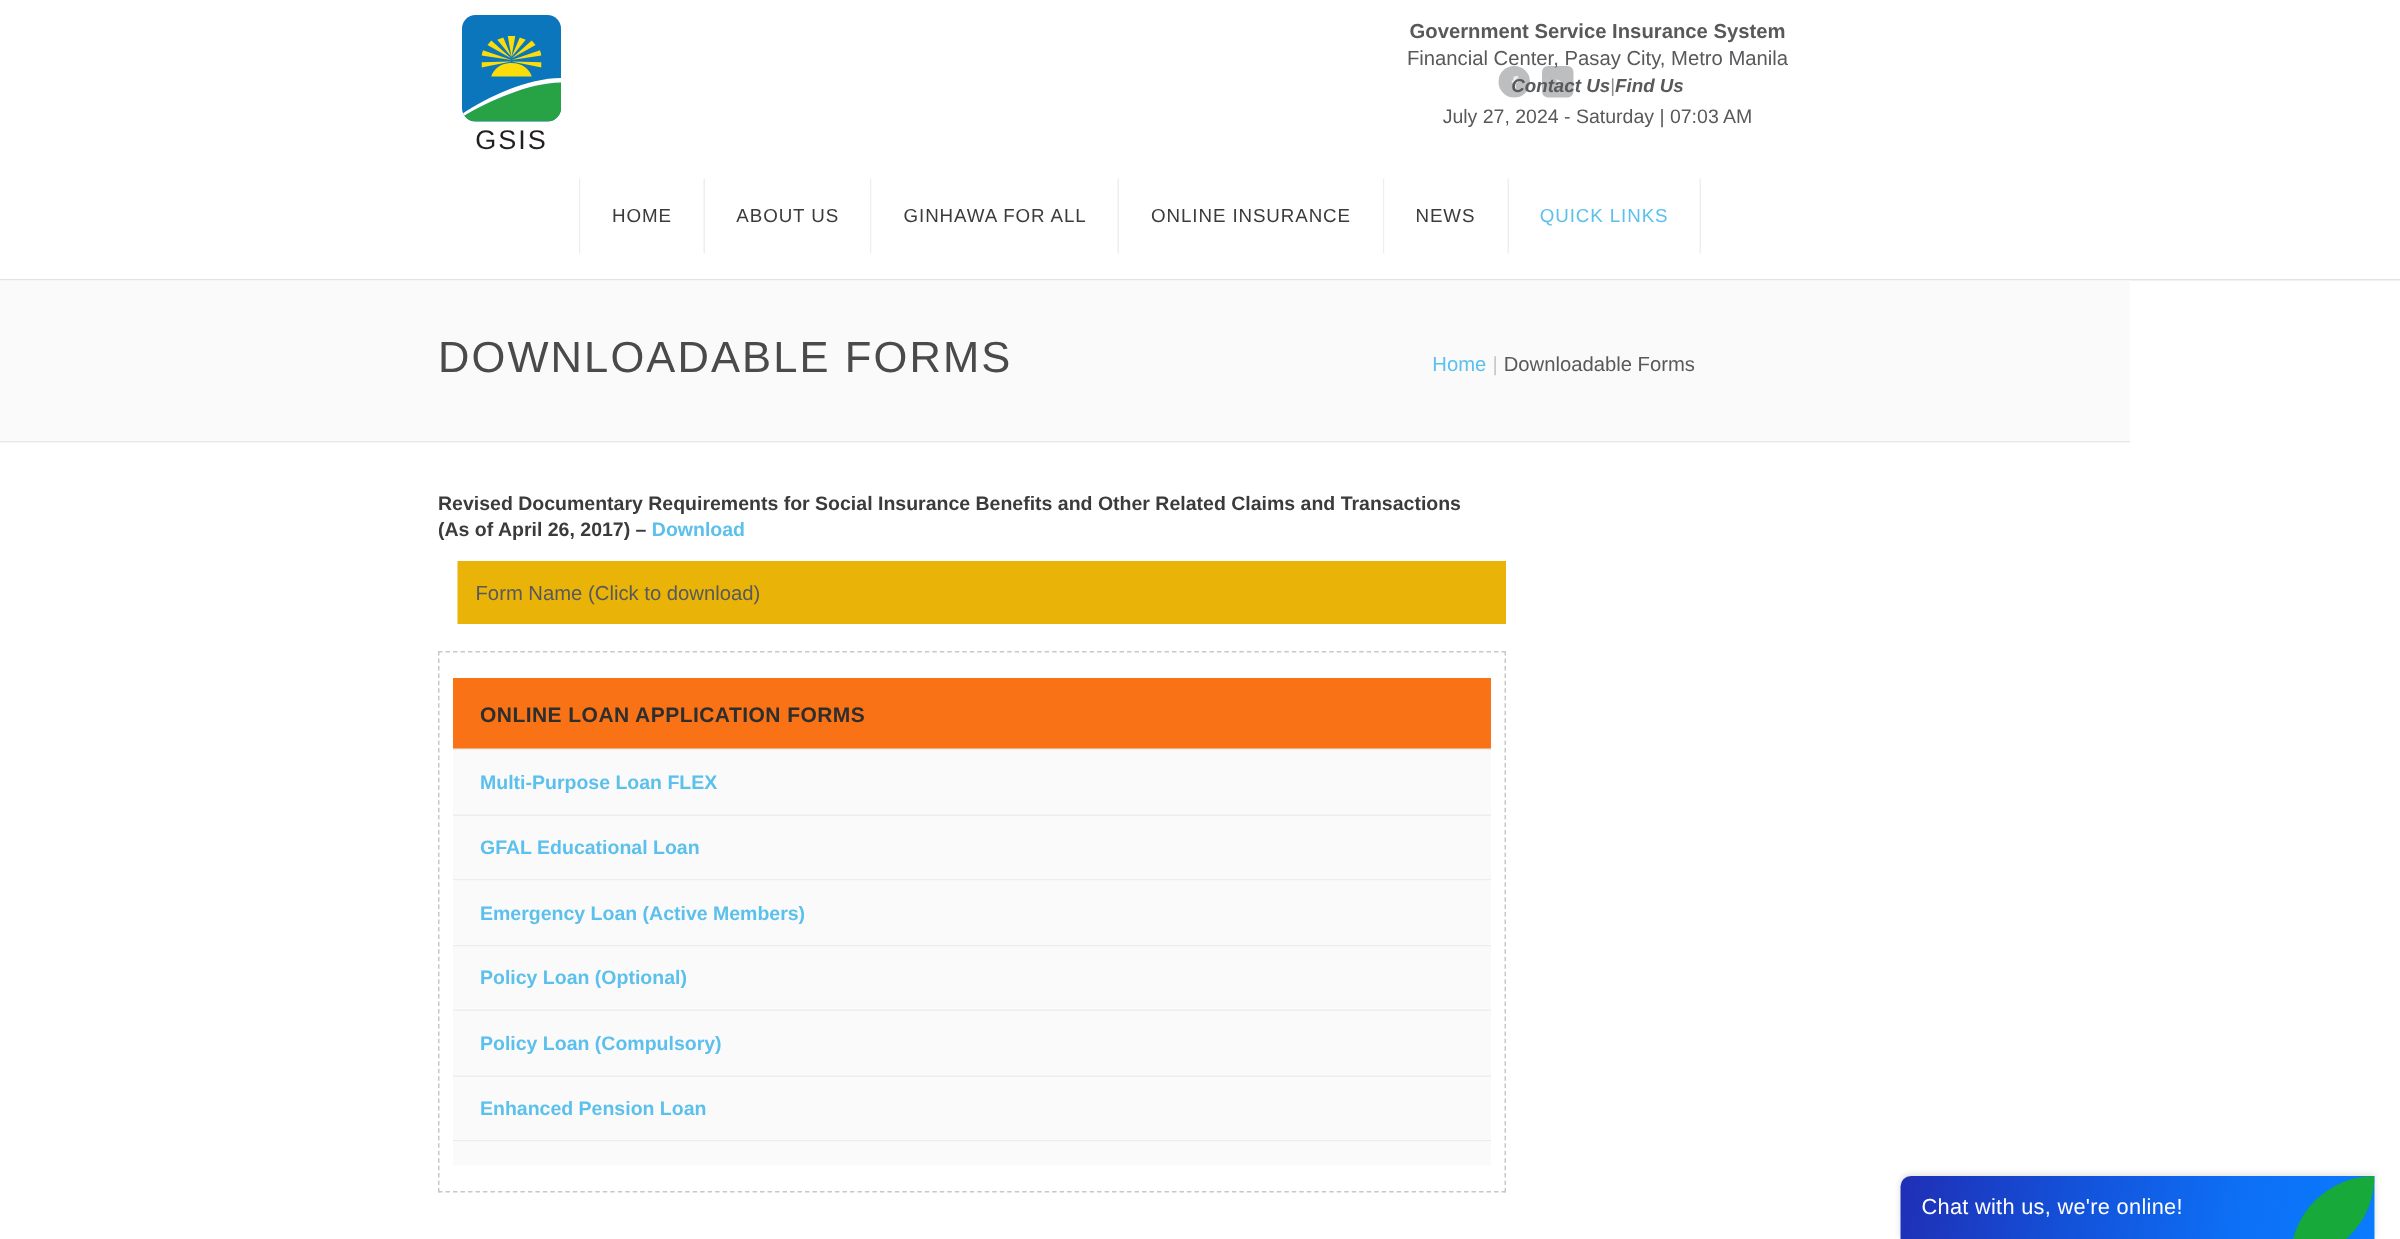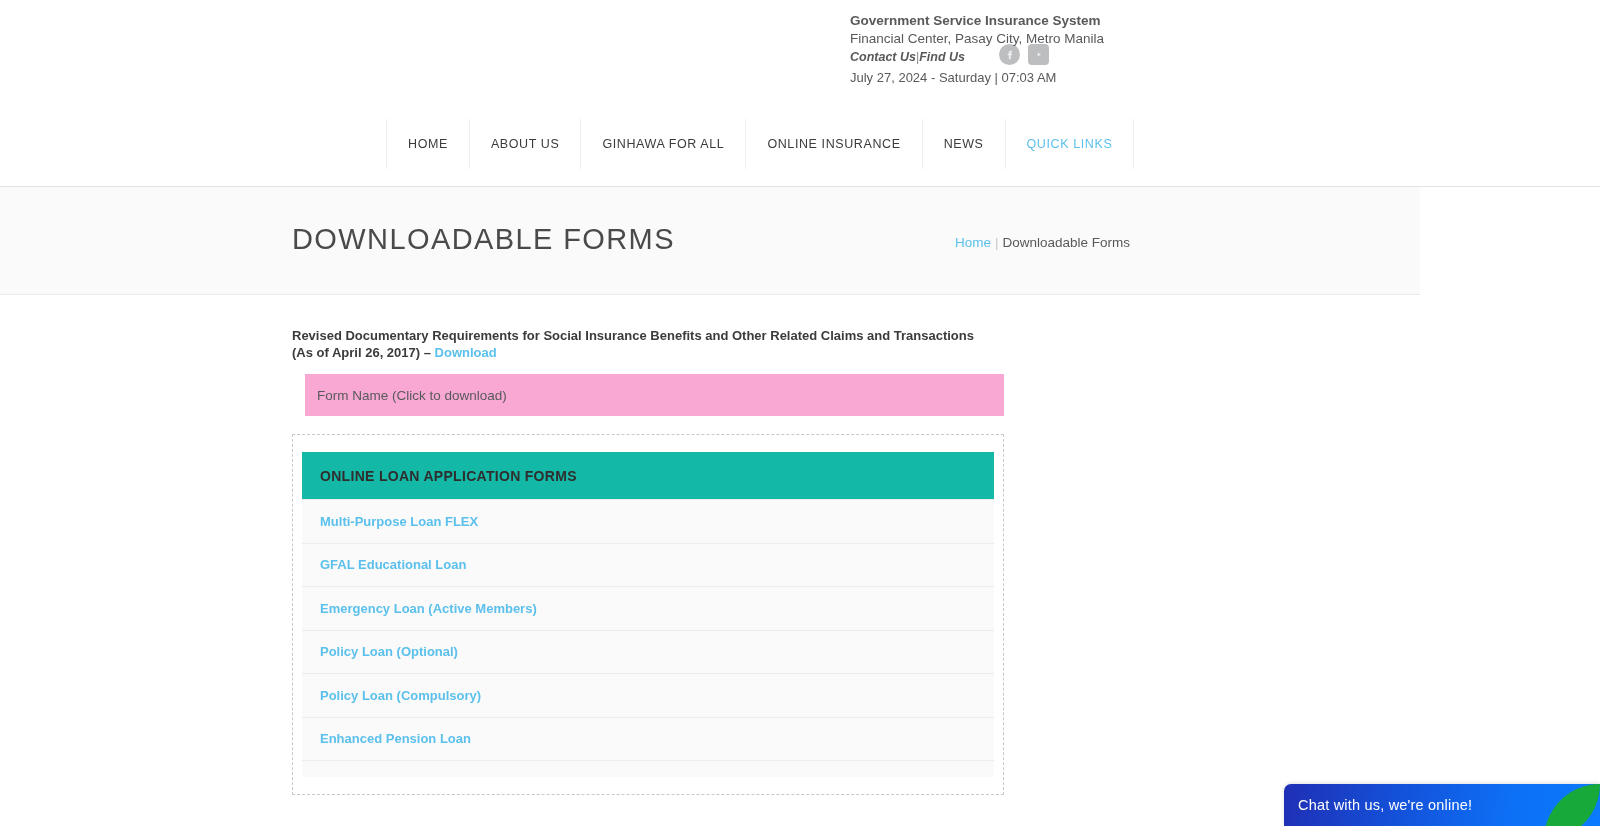--- a/index.html
+++ b/index.html
@@ -79,21 +79,21 @@
     font-weight: bold;
     margin-top: -2px;
     margin-left: 1px;
     font-family: "DejaVu Sans", sans-serif;
   }
 
   .header-right {
     position: absolute;
     right: 320px;
     top: 12px;
-    text-align: left;
+    text-align: center;
     width: 430px;
   }
   .org-name {
     font-size: 13.5px;
     font-weight: bold;
     color: #58595b;
     line-height: 18px;
   }
   .org-addr {
     font-size: 13.5px;
@@ -212,41 +212,41 @@
     color: #3b3b3b;
     line-height: 16.5px;
   }
   .intro a { color: #5bc0eb; text-decoration: none; font-weight: bold; }
 
   .formname-box {
     margin-top: 13px;
     margin-left: 13px;
     width: 699px;
     height: 42px;
-    background: #f9a8d4;
+    background: #eab308;
     display: flex;
     align-items: center;
     padding-left: 12px;
     font-size: 13.5px;
     color: #58595b;
   }
 
   .accordion {
     margin-top: 18px;
     width: 712px;
     border: 1px dashed #c8c8c8;
     background: #ffffff;
     padding: 17px 9px 17px 9px;
   }
   .acc-head {
     height: 48px;
     display: flex;
     align-items: center;
     padding-left: 18px;
-    background: #14b8a6;
+    background: #f97316;
     border-bottom: 1px solid #ededed;
     font-size: 14px;
     font-weight: bold;
     letter-spacing: 0.3px;
     color: #2e2e2e;
     cursor: pointer;
   }
   .acc-row {
     height: 43.5px;
     display: flex;
@@ -261,21 +261,21 @@
   }
   .acc-row:last-child { border-bottom: none; }
   .acc-foot {
     height: 16px;
     background: #fafafa;
   }
 
   
   .chat-widget {
     position: fixed;
-    right: 0;
+    right: 17px;
     bottom: 0;
     width: 316px;
     height: 42px;
     background: linear-gradient(100deg, #1f2fb5 0%, #1450d8 35%, #0d6ff5 70%, #0a7bff 100%);
     border-top-left-radius: 7px;
     display: flex;
     align-items: center;
     padding-left: 14px;
     overflow: hidden;
     cursor: pointer;
@@ -298,20 +298,43 @@
     border-bottom-right-radius: 56px;
   }
 </style>
 </head>
 <body>
 
 <div class="top-header">
 
   <div class="logo-group">
 
+    <div class="gsis-logo">
+      <div class="gsis-square">
+        <svg class="gsis-hill" viewBox="0 0 66 30">
+          <path d="M0 30 L66 30 L66 4 C46 4 18 16 0 27 Z" fill="#27a244"></path>
+          <path d="M0 27 C18 16 46 4 66 4 L66 1 C44 1 16 14 0 25 Z" fill="#ffffff"></path>
+        </svg>
+        <svg class="gsis-sun" viewBox="0 0 40 34">
+          <g fill="#fcdd09">
+            <path d="M20 14 L17.5 0 L22.5 0 Z"></path>
+            <path d="M20 14 L10.5 2.5 L14.5 1 Z"></path>
+            <path d="M20 14 L29.5 2.5 L25.5 1 Z"></path>
+            <path d="M20 15 L4 6 L6.5 3 Z"></path>
+            <path d="M20 15 L36 6 L33.5 3 Z"></path>
+            <path d="M20 16 L0 13 L1 9.5 Z"></path>
+            <path d="M20 16 L40 13 L39 9.5 Z"></path>
+            <path d="M20 17 L0 21 L0 17.5 Z"></path>
+            <path d="M20 17 L40 21 L40 17.5 Z"></path>
+            <path d="M20 18 C27 18 32 22 33.5 27 L6.5 27 C8 22 13 18 20 18 Z"></path>
+          </g>
+        </svg>
+      </div>
+      <div class="gsis-word">GSIS</div>
+    </div>
 
 
   </div>
 
   <div class="social-row">
     <div class="soc soc-fb">
       <svg width="11" height="11" viewBox="0 0 11 11">
           <path d="M7 3.3h1.1V1.7H6.7C5.5 1.7 4.9 2.4 4.9 3.5v1.1H3.8v1.6h1.1v4.1h1.8V6.2h1.3l.2-1.6H6.7v-.9c0-.3.1-.4.3-.4z" fill="#efefef"></path>
         </svg>
     </div>

